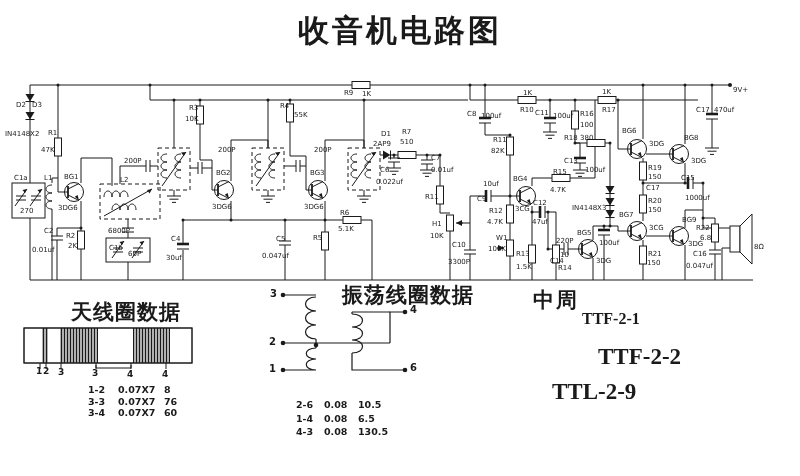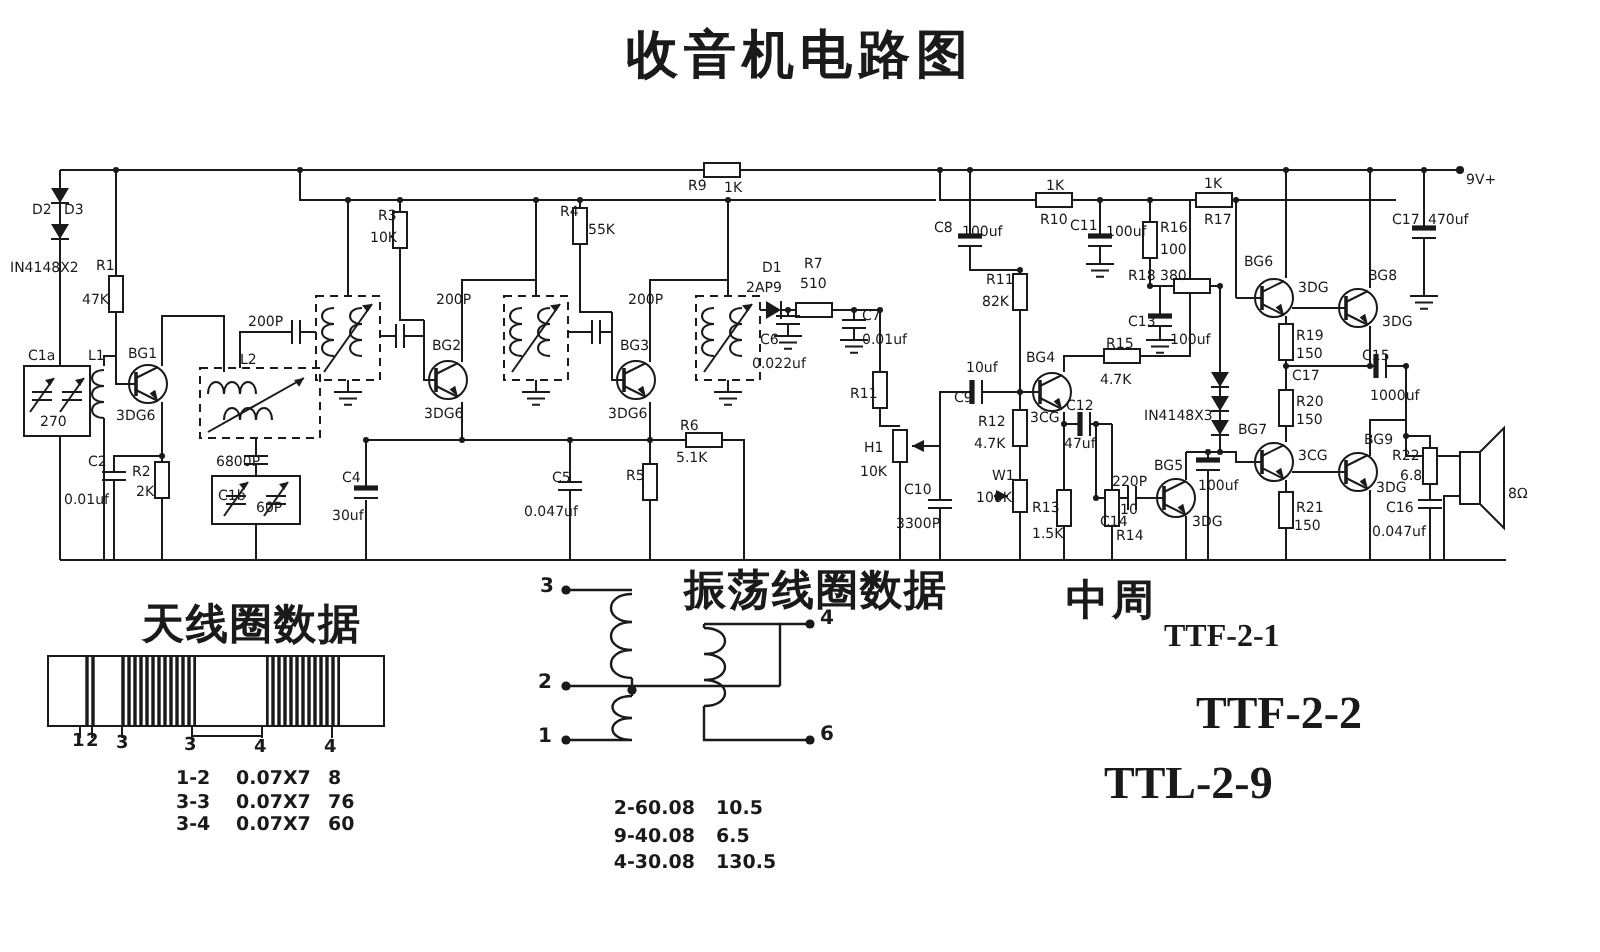--- a/index.html
+++ b/index.html
@@ -1,36 +1,36 @@
 <!DOCTYPE html>
 <html><head>
 <meta charset="utf-8">
 <style>
   html,body{margin:0;padding:0;}
   body{width:800px;height:476px;background:#fff;position:relative;overflow:hidden;
        font-family:"DejaVu Sans",sans-serif;color:#1a1a1a;}
   .abs{position:absolute;}
-  #title{left:0;right:0;top:10px;text-align:center;font-size:26px;font-weight:bold;
+  #title{left:0;right:0;top:10px;text-align:center;font-size:31px;font-weight:bold;
          font-family:"Liberation Sans","DejaVu Sans",sans-serif;letter-spacing:3px;}
   #svg{position:absolute;left:0;top:0;}
   #svg text{font-family:"DejaVu Sans",sans-serif;font-size:7px;fill:#1a1a1a;}
   .sec-title{font-weight:bold;font-size:21px;letter-spacing:1px;}
   #ant-title{left:58px;top:298px;margin-left:13px;}
   #osc-title{left:342px;top:281px;font-family:Liberation Serif, serif;}
   #zz-title{left:533px;top:286px;font-size:21px;font-weight:600;letter-spacing:2px;}
   .ttf{font-family:"Liberation Serif","DejaVu Serif",serif;font-weight:bold;}
   #ttf1{left:582px;top:310px;font-size:16px;}
   #ttf2{left:578px;top:344px;font-size:23px;margin-left:20px;}
   #ttf3{left:552px;top:379px;font-size:23px;}
   .tbl{font-size:9.5px;font-weight:bold;line-height:11.5px;}
   #ant-tbl{left:40px;top:384px;}
   #osc-tbl{left:296px;top:398px;font-weight:600;line-height:13.5px;}
   .trow{display:flex;}
   #ant-tbl .c1{width:30px;margin-left:48px;} #ant-tbl .c2{width:46px;} #ant-tbl .c3{width:20px;}
-  #osc-tbl .c1{width:28px;text-align:right;} #osc-tbl .c2{width:34px;} #osc-tbl .c3{width:30px;}
+  #osc-tbl .c1{width:28px;} #osc-tbl .c2{width:34px;} #osc-tbl .c3{width:30px;}
   .term{font-size:9px;font-weight:bold;}
   .at0{left:36px;top:366px;} .at1{left:43px;top:366px;} .at2{left:58px;top:367px;}
   .at3{left:92px;top:368px;} .at4{left:127px;top:369px;} .at5{left:162px;top:369px;}
   .ot{font-size:10px;font-weight:bold;}
   .ot0{left:270px;top:288px;} .ot1{left:269px;top:336px;} .ot2{left:269px;top:363px;}
   .ot3{left:410px;top:304px;} .ot4{left:410px;top:362px;}
 </style>
 </head>
 <body>
 
@@ -504,21 +504,21 @@
     </div>
 </div>
 
 <div id="osc-tbl" class="abs tbl">
   <div class="trow">
       <span class="c1">2-6</span>
       <span class="c2">0.08</span>
       <span class="c3">10.5</span>
     </div>
   <div class="trow">
-      <span class="c1">9-4</span>
+      <span class="c1">1-4</span>
       <span class="c2">0.08</span>
       <span class="c3">6.5</span>
     </div>
   <div class="trow">
       <span class="c1">4-3</span>
       <span class="c2">0.08</span>
       <span class="c3">130.5</span>
     </div>
 </div>
 

